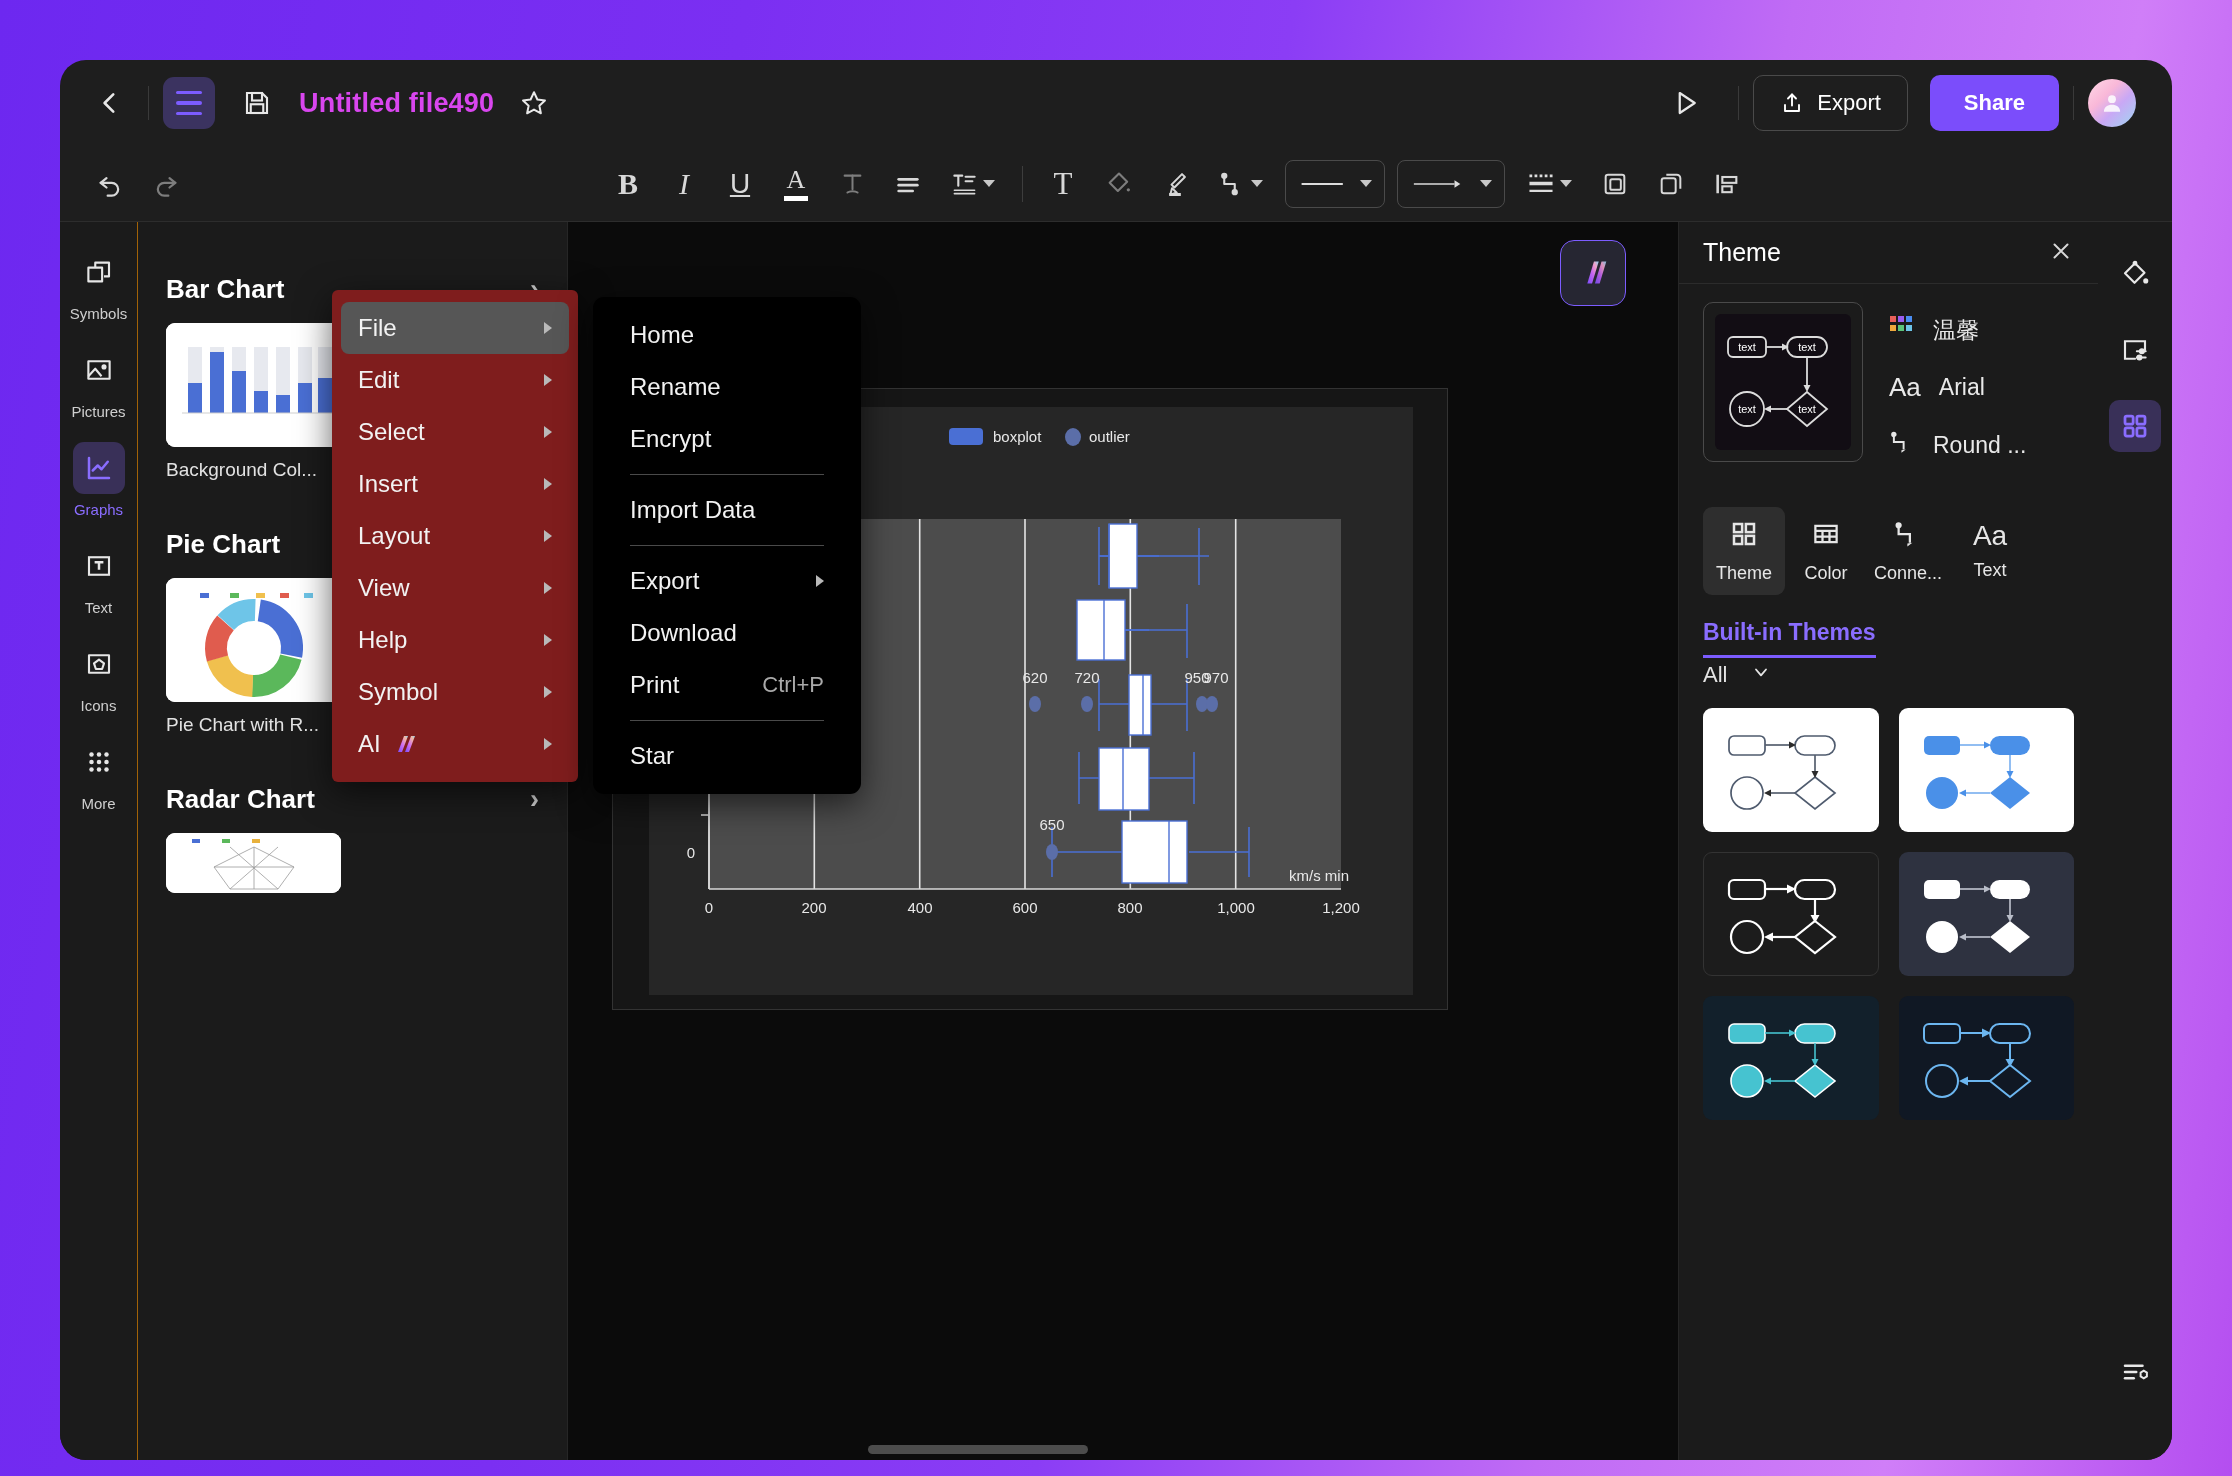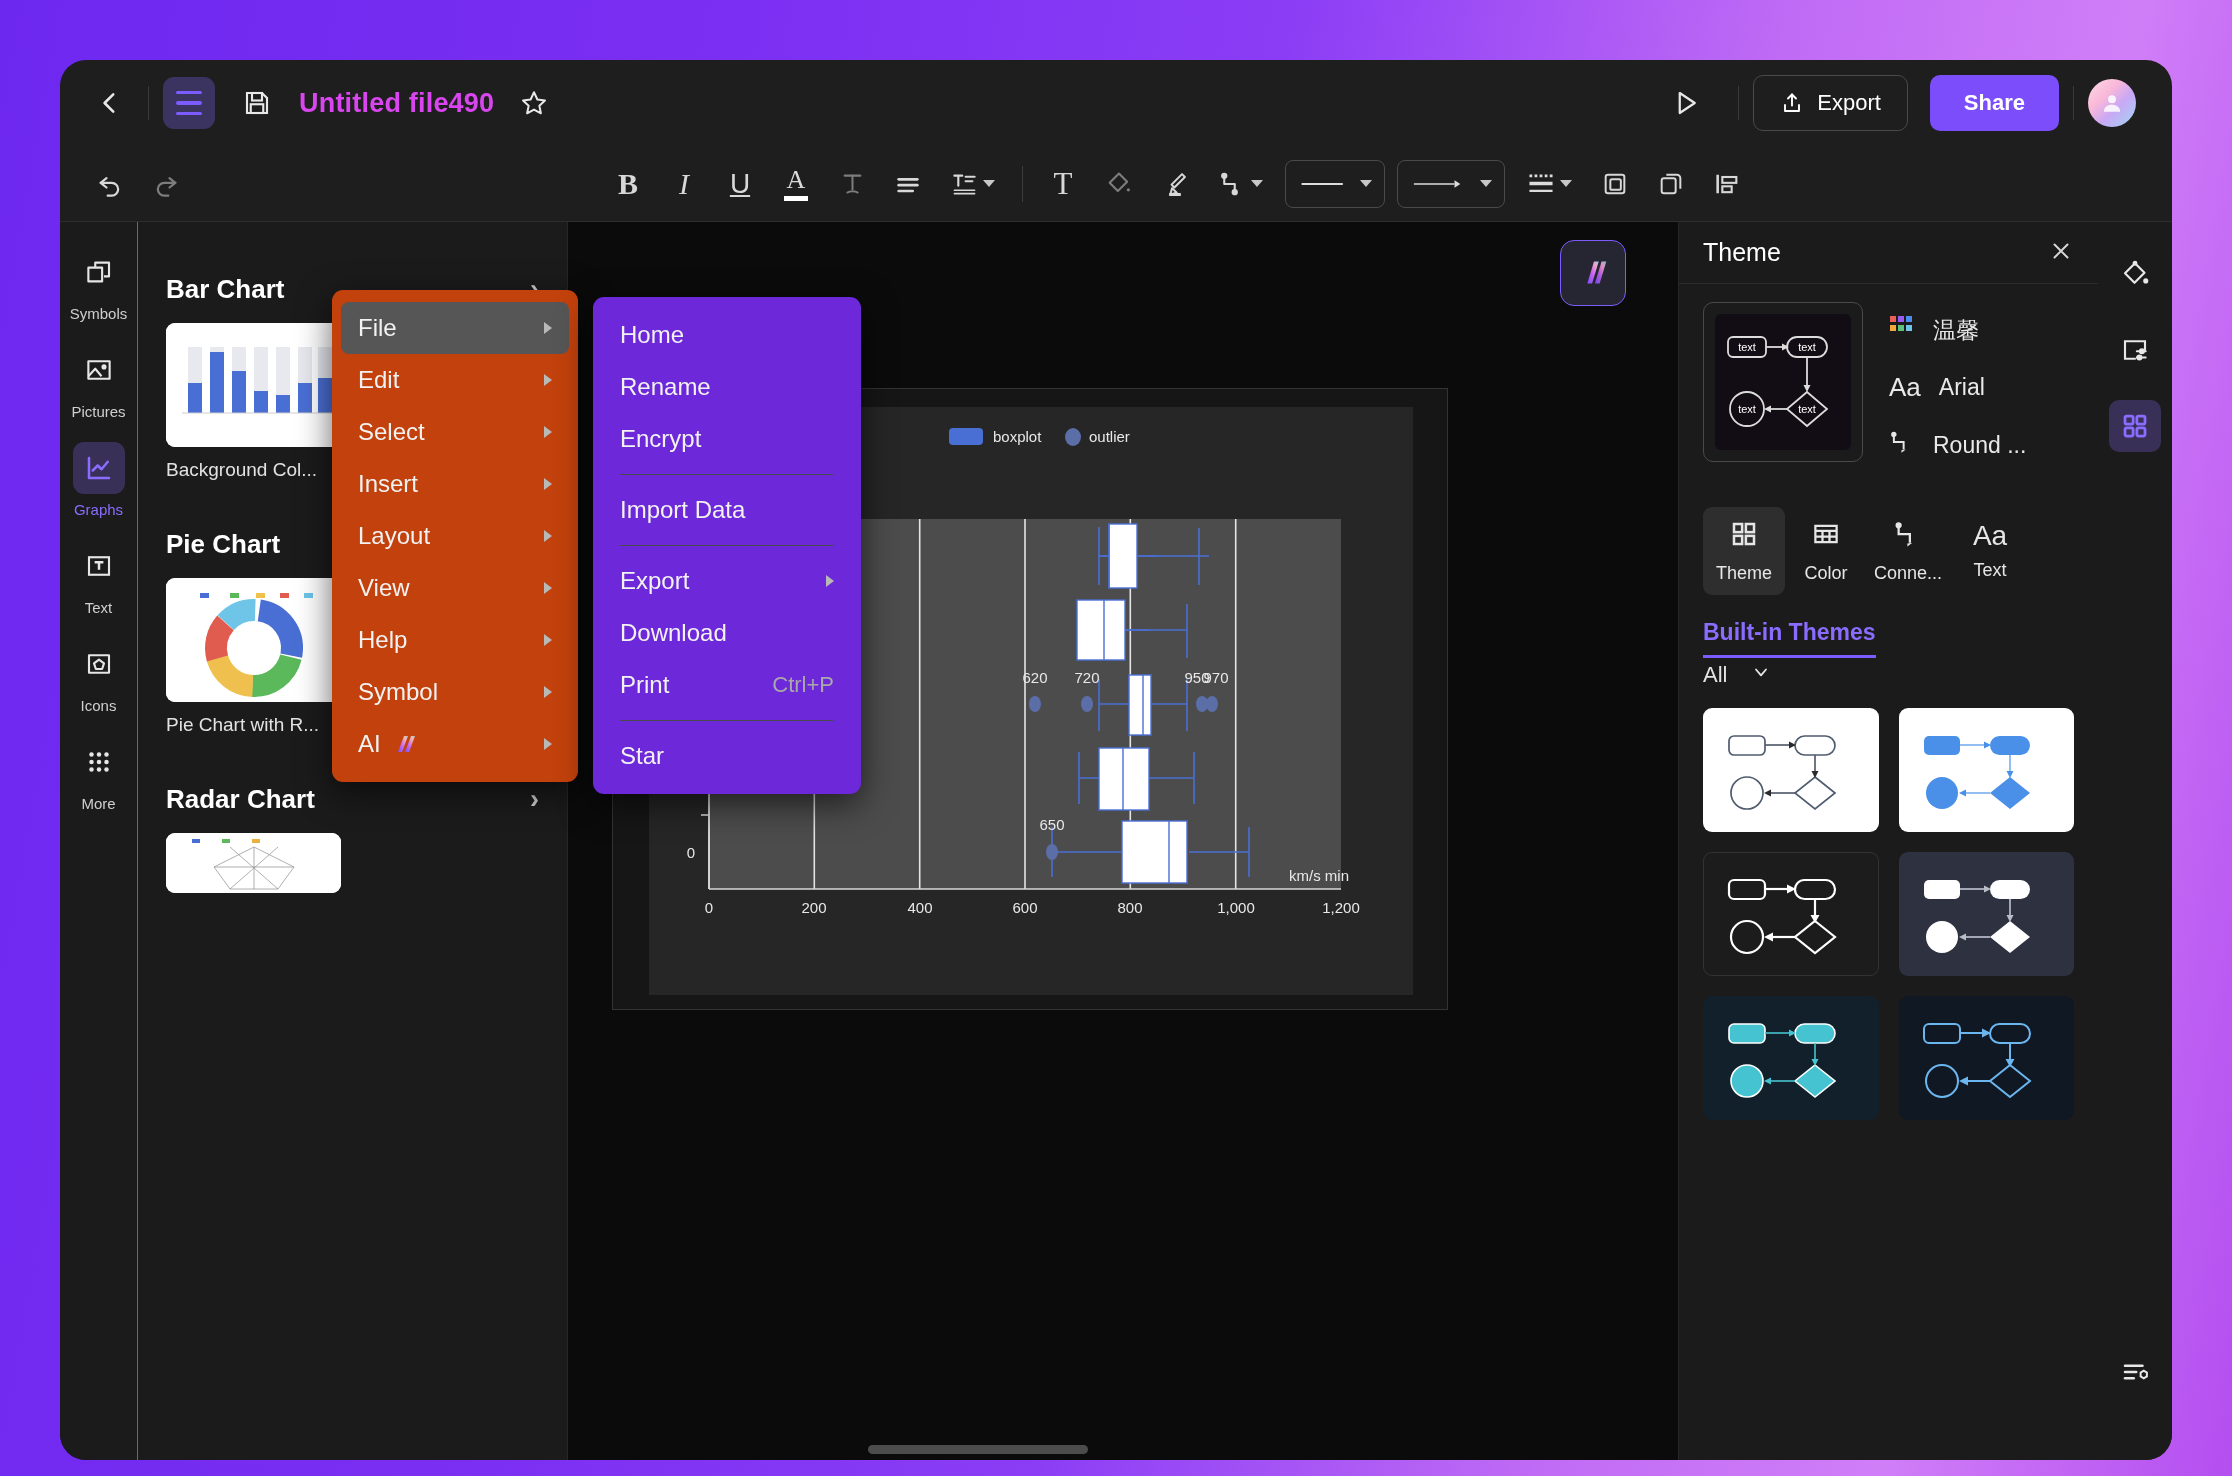--- a/index.html
+++ b/index.html
@@ -74,26 +74,26 @@
   #builtin{ margin-top:24px;font-size:23px;font-weight:bold;color:#8a6dff;display:inline-block;padding-bottom:9px;border-bottom:3px solid #7c5cff;}
   #allsel{ margin-top:4px;font-size:22px;color:#e4e4e4;display:flex;align-items:center;gap:24px;cursor:pointer;}
   #theme-grid{ display:grid;grid-template-columns:1fr 1fr;gap:20px;margin-top:20px;}
   .tg{ height:124px;border-radius:9px;display:flex;align-items:center;justify-content:center;cursor:pointer;}
   
   #right-rail{ width:74px;background:#1b1b1b;flex:0 0 auto;display:flex;flex-direction:column;align-items:center;padding-top:26px;gap:24px;position:relative;}
   .rr{ width:52px;height:52px;border-radius:10px;display:flex;align-items:center;justify-content:center;color:#e8e8e8;cursor:pointer;}
   .rr.active{ background:#393058;color:#8a6dff;}
   #rr-bottom{ position:absolute;bottom:62px;}
   
-  #menu-main{ position:absolute;left:272px;top:230px;width:246px;background:#c2410c;border-radius:11px;padding:12px 9px;z-index:40;box-shadow:0 10px 34px rgba(0,0,0,.6);}
+  #menu-main{ position:absolute;left:272px;top:230px;width:246px;background:#7f1d1d;border-radius:6px;padding:12px 9px;z-index:40;box-shadow:0 10px 34px rgba(0,0,0,.6);}
   .mi{ height:52px;display:flex;align-items:center;padding:0 17px;border-radius:8px;font-size:24px;color:#f2f2f2;cursor:pointer;position:relative;}
   .mi.active{ background:#565656;}
   .mi .arr{ margin-left:auto;width:0;height:0;border-top:6px solid transparent;border-bottom:6px solid transparent;border-left:8px solid #b9b9b9;}
   .ai-badge{ width:28px;height:22px;margin-left:12px;}
-  #menu-sub{ position:absolute;left:533px;top:237px;width:268px;background:#6d28d9;border-radius:11px;padding:12px 1px;z-index:41;box-shadow:0 10px 34px rgba(0,0,0,.6);}
+  #menu-sub{ position:absolute;left:533px;top:237px;width:268px;background:#000000;border-radius:11px;padding:12px 11px;z-index:41;box-shadow:0 10px 34px rgba(0,0,0,.6);}
   .si{ height:52px;display:flex;align-items:center;padding:0 26px;font-size:24px;color:#f2f2f2;cursor:pointer;}
   .si .sc{ margin-left:auto;color:#a9a9a9;font-size:22px;}
   .si .arr{ margin-left:auto;width:0;height:0;border-top:6px solid transparent;border-bottom:6px solid transparent;border-left:8px solid #b9b9b9;}
   .sdiv{ height:1px;background:#4a4a4a;margin:9px 26px;}
   
   .ax { font-size:15px; fill:#e8e8e8; font-family:"Liberation Sans",sans-serif;}
 </style>
 </head>
 <body>
 

